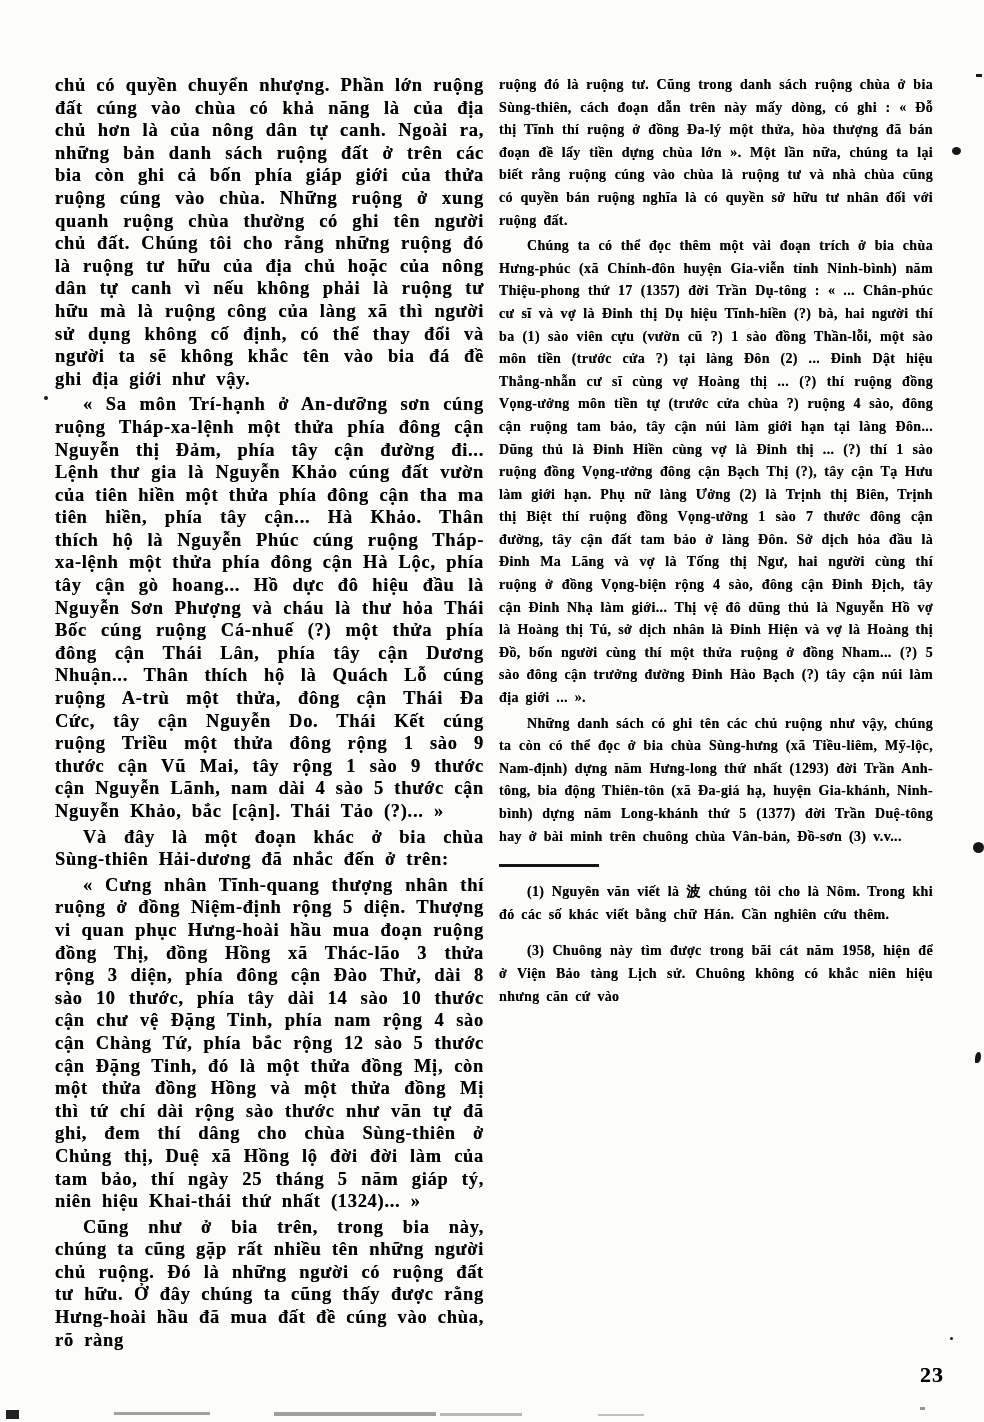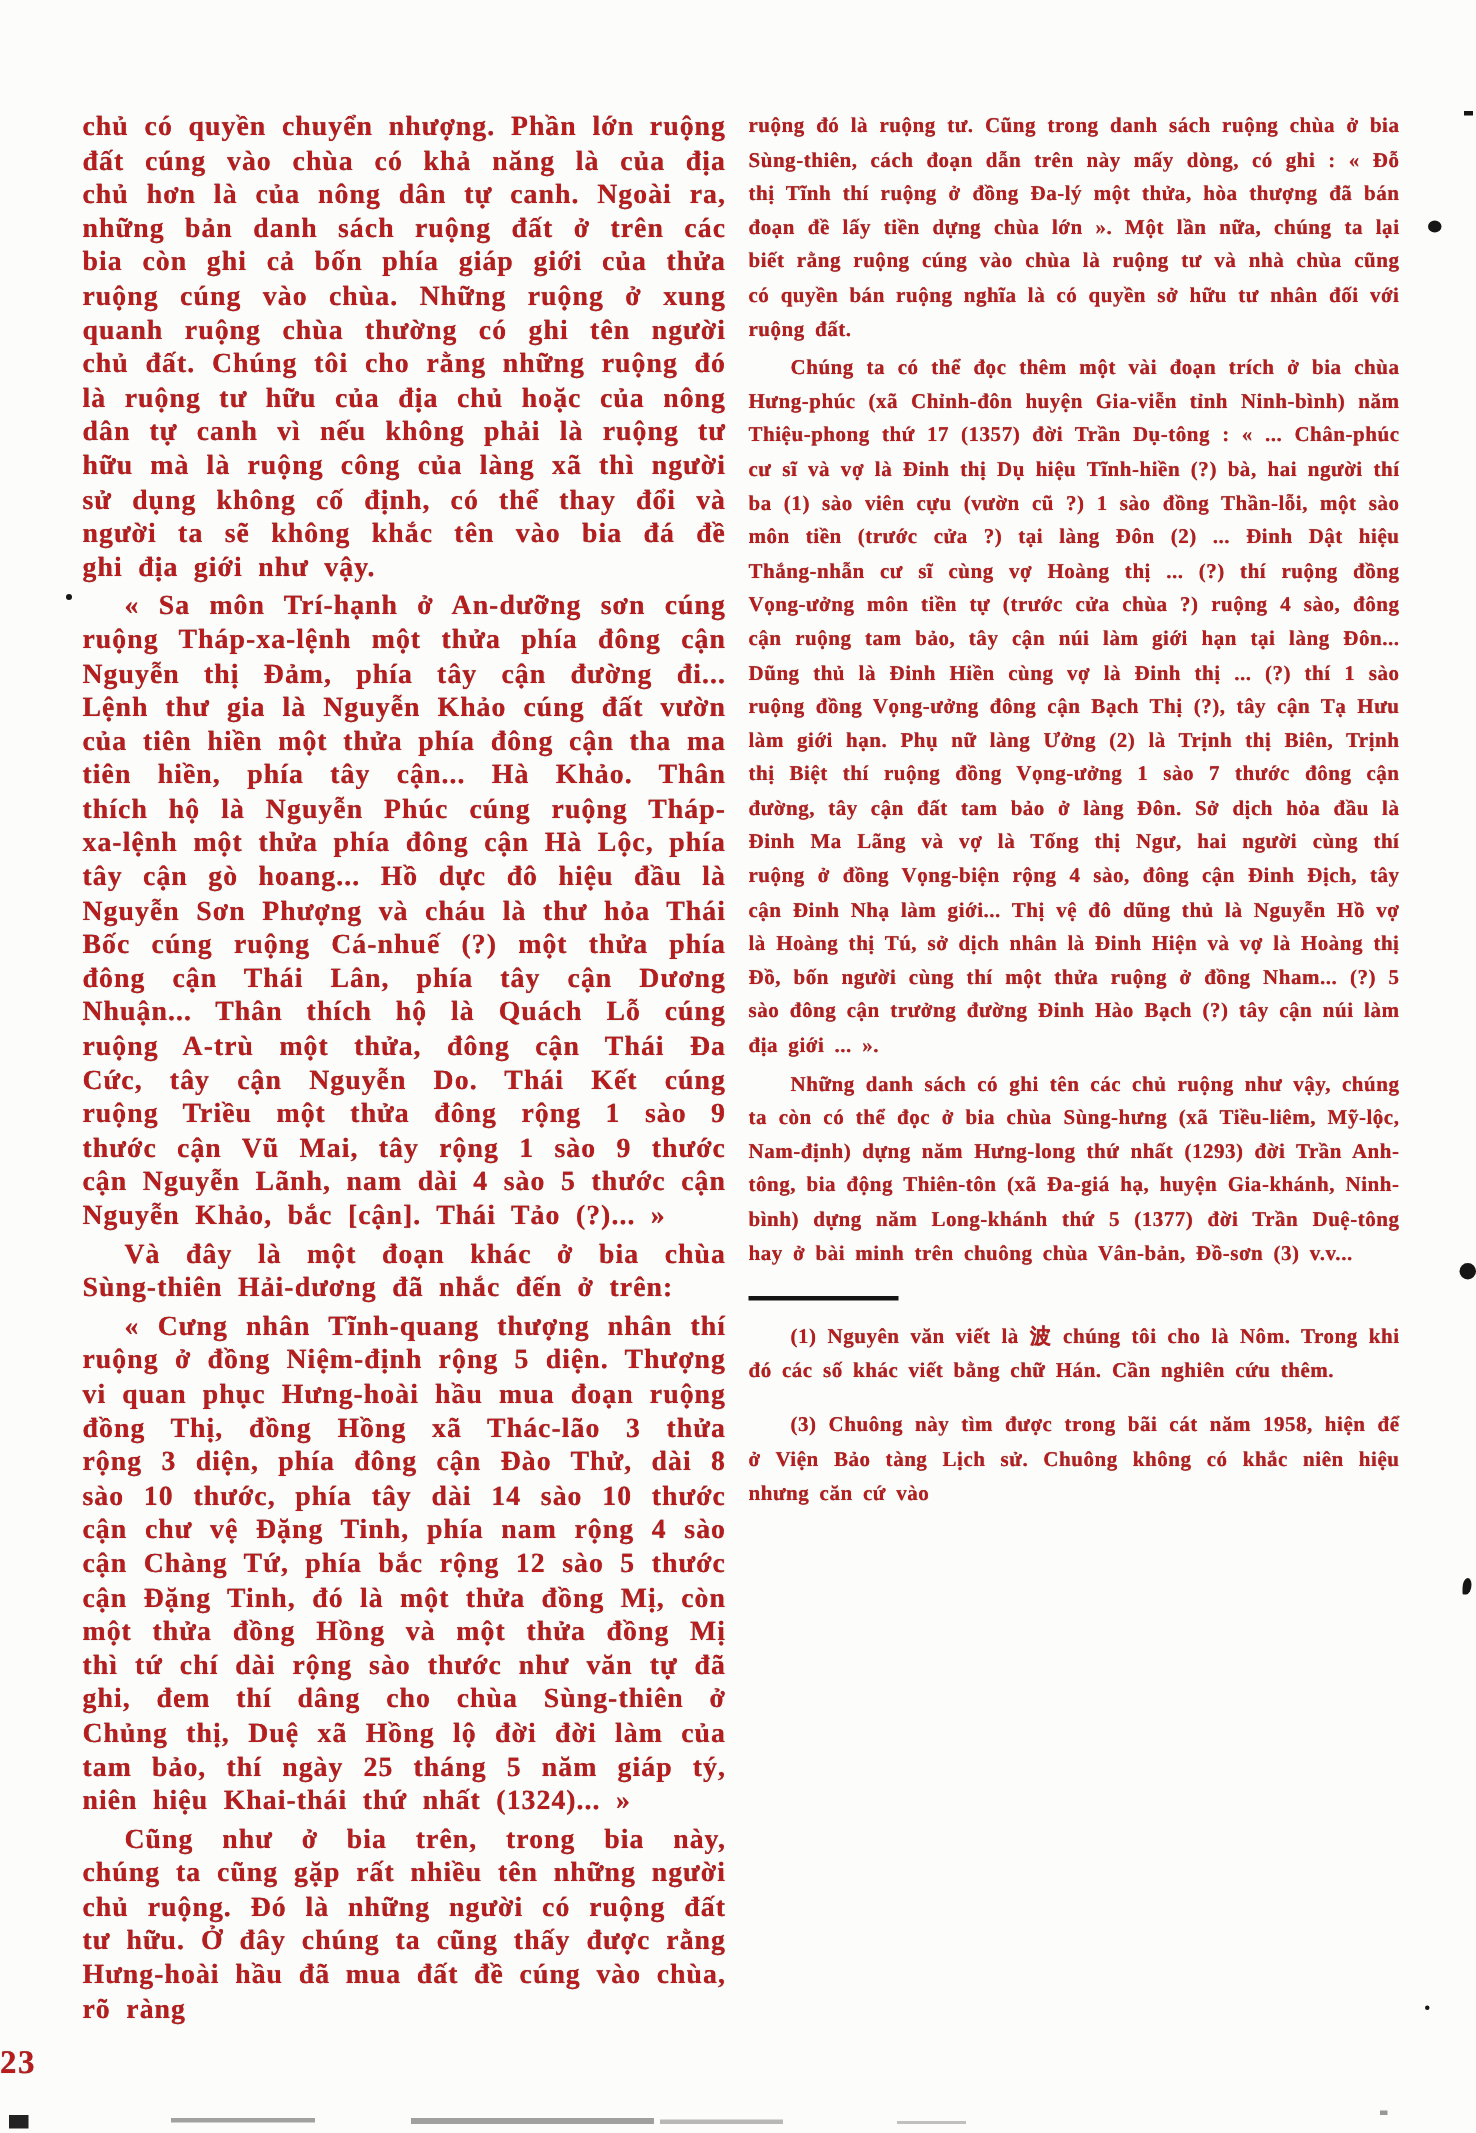--- a/index.html
+++ b/index.html
@@ -8,21 +8,21 @@
     background: #e8e8e4;
   }
   .page {
     position: relative;
     width: 984px;
     height: 1422px;
     margin: 0 auto;
     background: #fcfcfa;
     overflow: hidden;
     font-family: "Liberation Serif", "DejaVu Serif", serif;
-    color: #b91c1c;
+    color: #000000;
   }
   .col {
     position: absolute;
     top: 74px;
     text-align: justify;
     font-weight: 700;
     text-shadow: 0 0 0.5px rgba(20,20,20,0.65);
   }
   .col-left {
     left: 55px;
@@ -47,21 +47,21 @@
     height: 0;
     border-top: 3px solid #151515;
     margin: 16px 0 8px 0;
   }
   .para.fn { text-indent: 28px; margin-top: 14px; }
   .page-number {
     position: absolute;
     left: 0;
     width: 944px;           
     top: 1362px;
-    text-align: left;
+    text-align: right;
     font-size: 22px;
     font-weight: 700;
     letter-spacing: 1px;
     text-shadow: 0 0 0.5px rgba(20,20,20,0.7);
   }
   
   .speck { position: absolute; background: #161616; }
   .speck.round { border-radius: 50%; }
   .speck.tear { border-radius: 60% 40% 60% 10%; }
   .artifact { position: absolute; }

